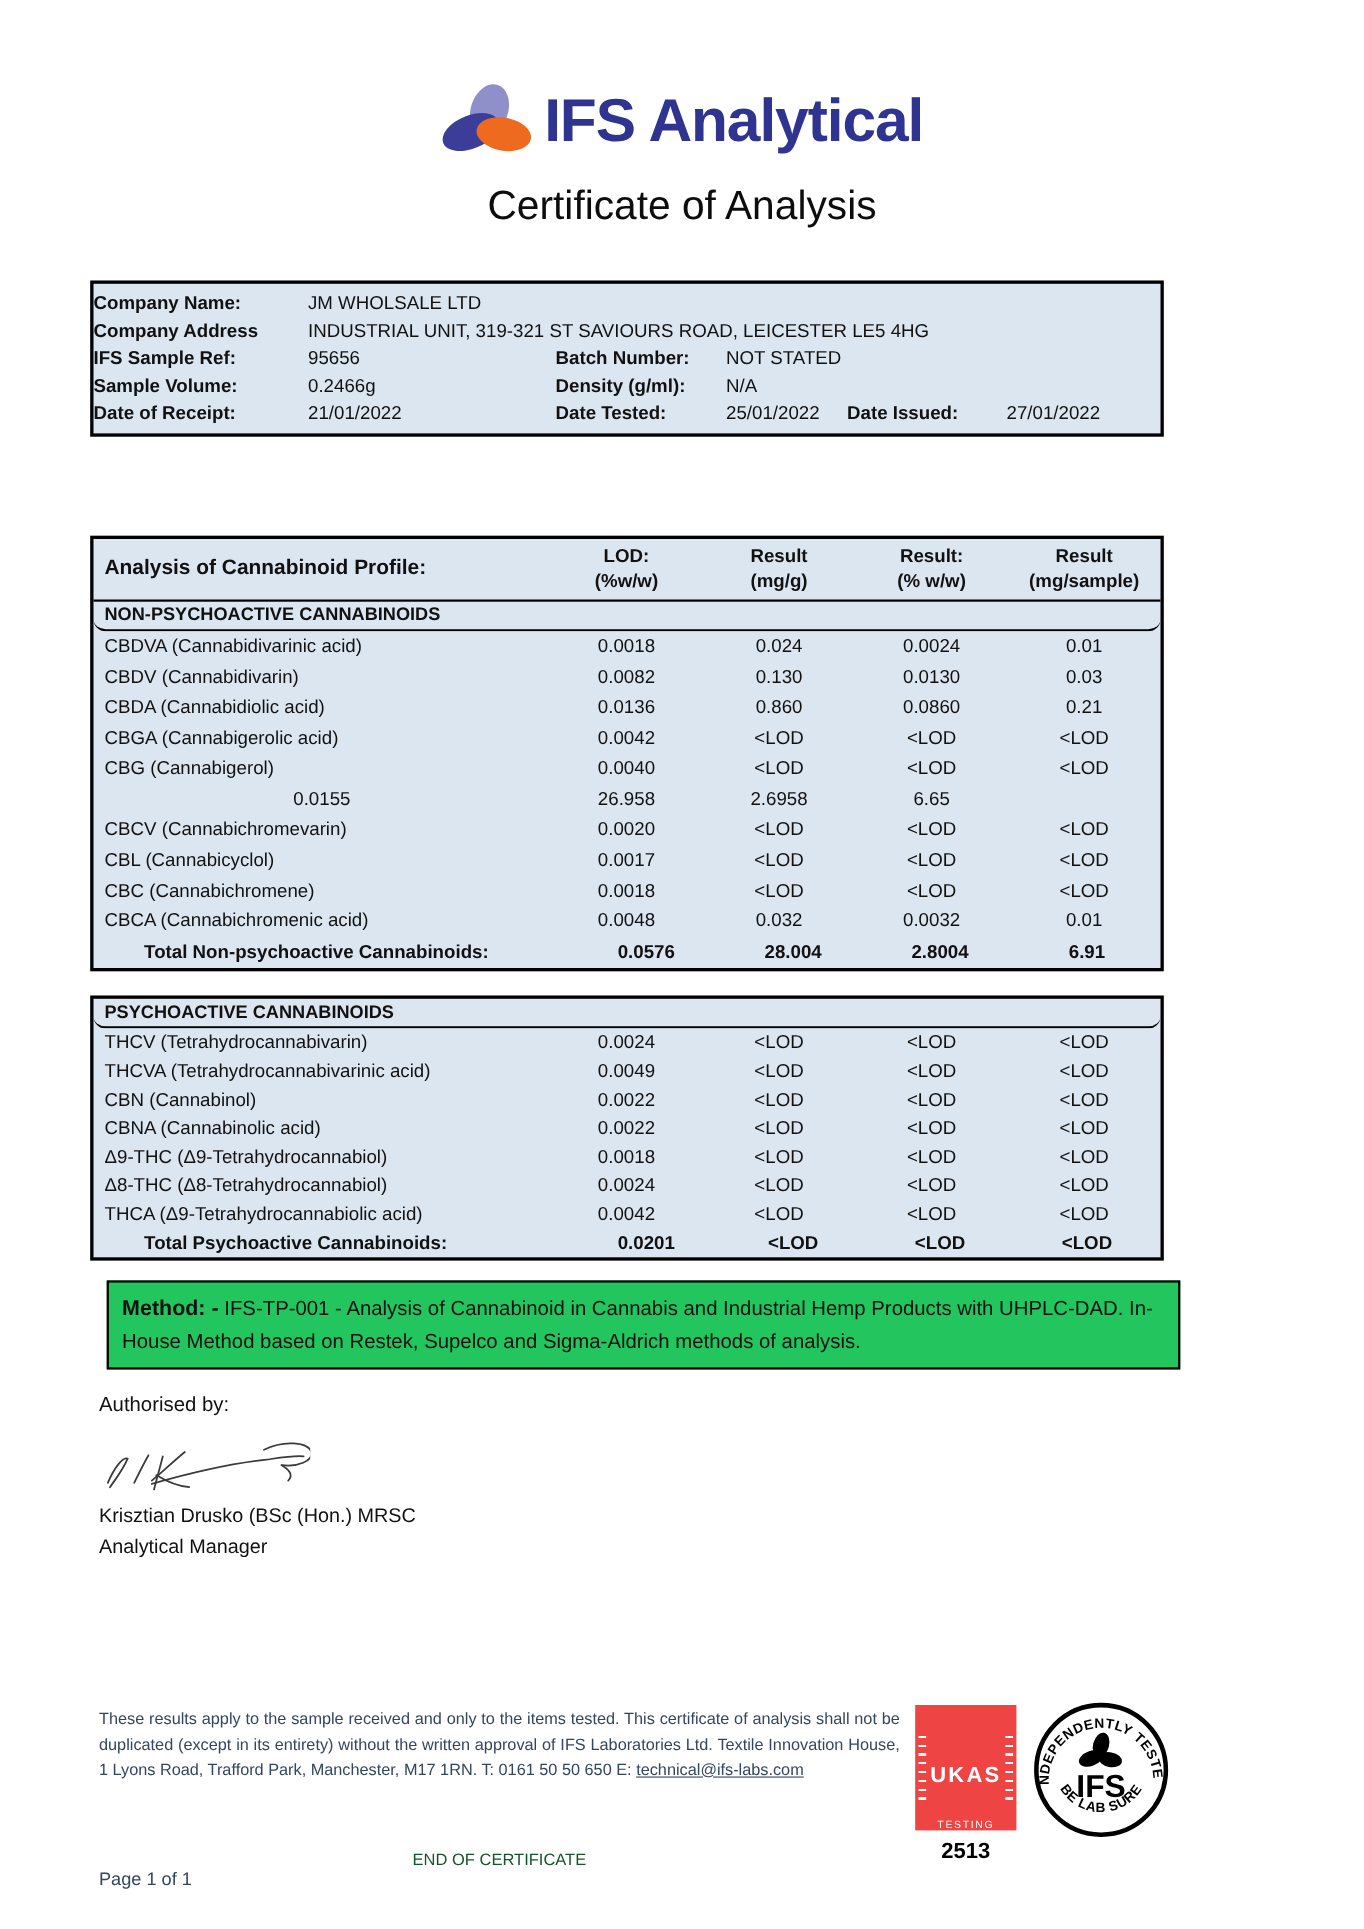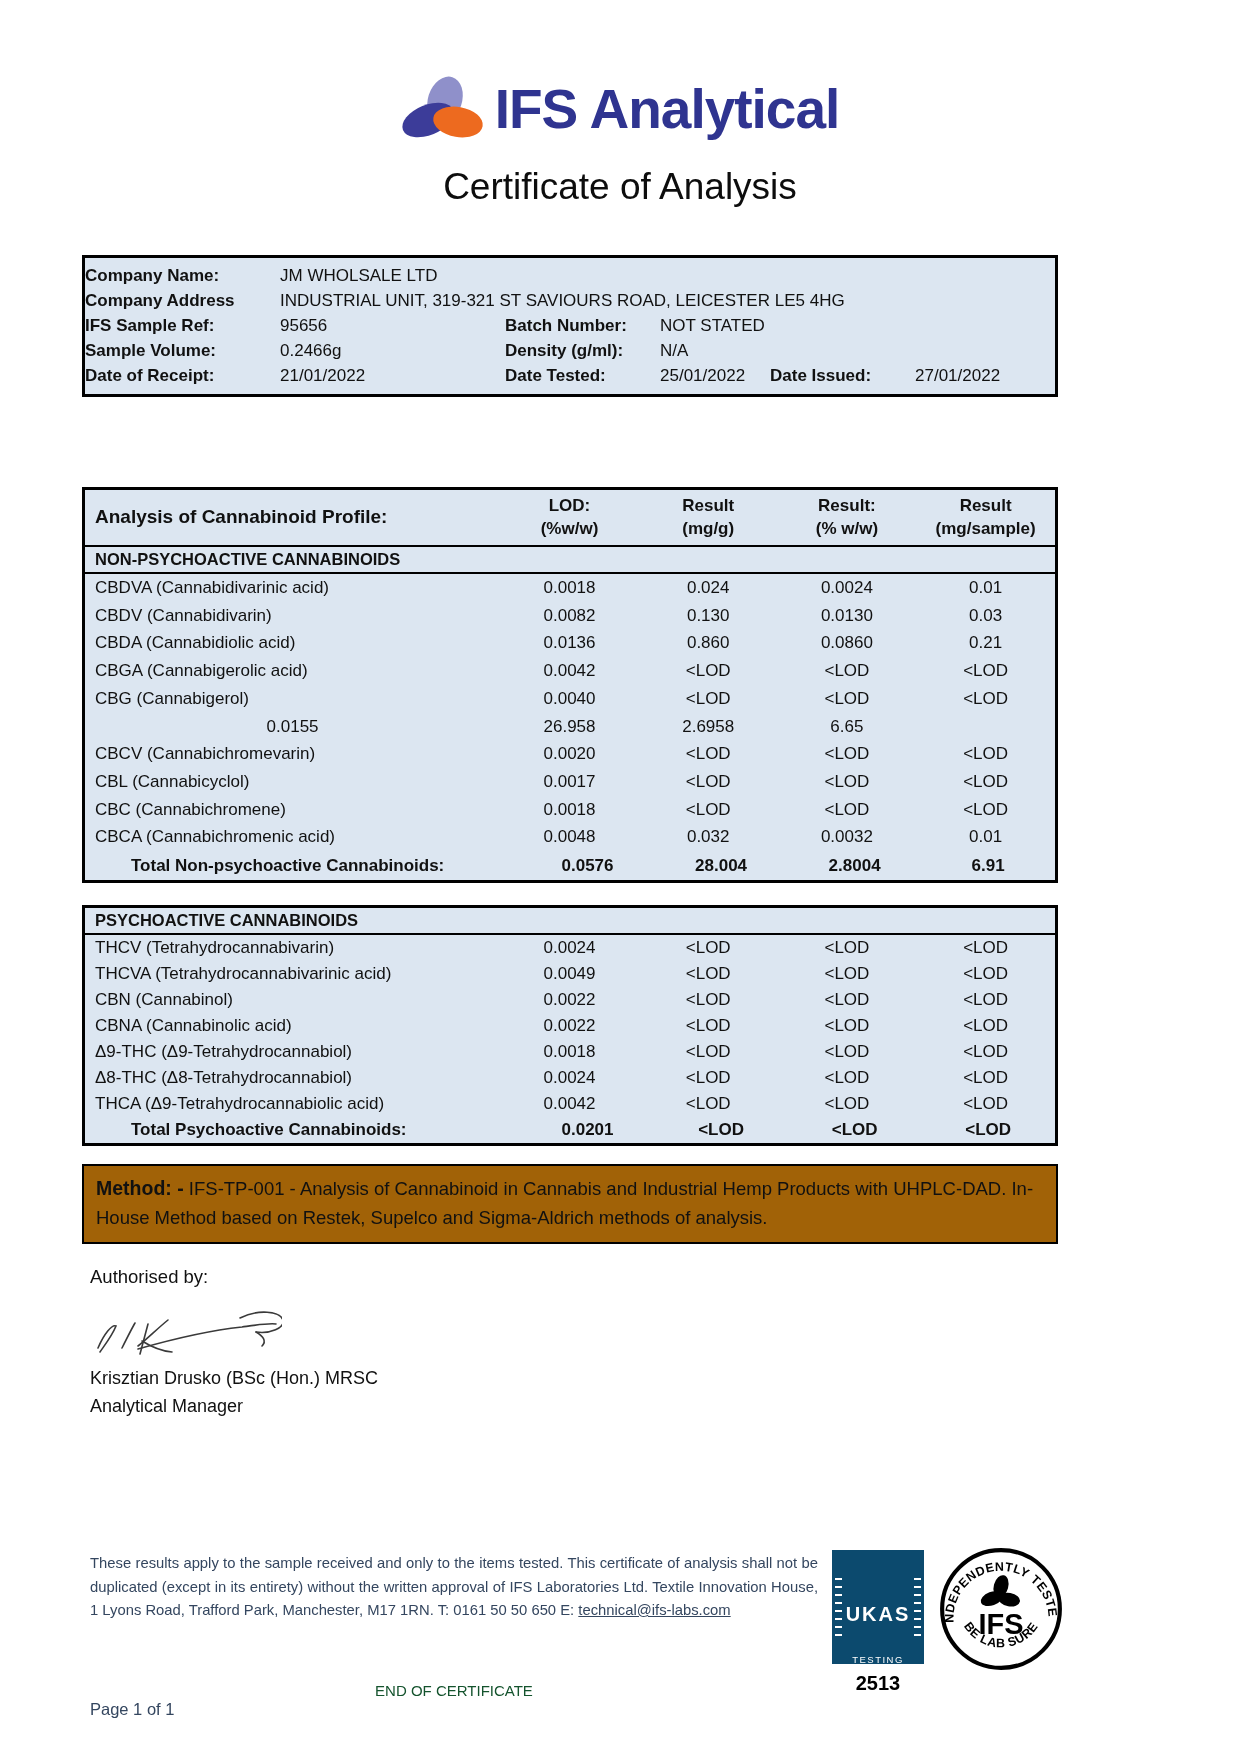--- a/index.html
+++ b/index.html
@@ -31,21 +31,21 @@
 
   
   .an-wrap { position:absolute; left:82px; width:976px; border:3px solid #000; }
   #table1 { top:487px; }
   #table2 { top:905px; }
   .an-header { display:grid; grid-template-columns:42.8% 14.3% 14.3% 14.3% 14.3%;
     border-bottom:2.5px solid #000; padding:4px 0 5px 0; }
   .an-title { padding-left:10px; align-self:center; font-size:19px; font-weight:bold; }
   .col-head { text-align:center; font-weight:bold; font-size:17px; line-height:23px; align-self:center; }
   .section-row { font-weight:bold; font-size:16.5px; padding:3px 0 3px 10px;
-    border-bottom:2.5px solid #000; }
+    border-bottom:2.5px solid #000;border-radius:11px; }
   .data-row { display:grid; grid-template-columns:42.8% 14.3% 14.3% 14.3% 14.3%;
     font-size:17px; line-height:27.7px; }
   .data-row .c0 { padding-left:10px; text-align:left; }
   .data-row div { text-align:center; }
   .total-row { font-weight:bold; line-height:29px;padding-left:36px; }
   #table2 .data-row { line-height:26px; }
 
   
   .method-box { position:absolute; left:82px; top:1164px; width:976px;
     border:2.5px solid #000; padding:8px 12px 10px 12px;
@@ -277,21 +277,21 @@
       <div class="data-row total-row">
         <div class="c0">Total Psychoactive Cannabinoids:</div>
         <div>0.0201</div>
         <div>&lt;LOD</div>
         <div>&lt;LOD</div>
         <div>&lt;LOD</div>
       </div>
     </div>
 </div>
 
-<div class="method-box" style="background: #a16207;">
+<div class="method-box" style="background: #22c55e; margin-left: 15px;">
   <span class="method-label">Method: -</span><span> IFS-TP-001 - Analysis of Cannabinoid in Cannabis and Industrial Hemp Products with UHPLC-DAD. In-House Method based on Restek, Supelco and Sigma-Aldrich methods of analysis.</span>
 </div>
 
 <div class="auth-label">Authorised by:</div>
 <svg class="signature" width="190" height="70" viewBox="0 0 190 70">
   <g fill="none" stroke="#3a3a3a" stroke-width="1.6" stroke-linecap="round">
     <path d="M6 52 C12 38 20 28 24 30 C20 40 12 50 8 56"></path>
     <path d="M30 52 C36 40 40 32 43 27"></path>
     <path d="M56 28 L48 58"></path>
     <path d="M76 24 C66 32 54 44 46 50"></path>
@@ -301,21 +301,21 @@
     <path d="M164 36 C171 40 175 45 170 50"></path>
   </g>
 </svg>
 <div class="sign-name">Krisztian Drusko (BSc (Hon.) MRSC</div>
 <div class="sign-role">Analytical Manager</div>
 
 <div class="disclaimer" style="color: rgb(52, 70, 95);">
   <span>These results apply to the sample received and only to the items tested. This certificate of analysis shall not be duplicated (except in its entirety) without the written approval of IFS Laboratories Ltd. Textile Innovation House, 1 Lyons Road, Trafford Park, Manchester, M17 1RN. T: 0161 50 50 650 E: </span><a href="#" class="email-link">technical@ifs-labs.com</a>
 </div>
 
-<div class="ukas-badge" id="ukasBadge" style="background: #0c4a6e; gap: 26px;">
+<div class="ukas-badge" id="ukasBadge" style="background: #ef4444; gap: 26px;">
   <div class="ukas-ticks lt"></div>
   <div class="ukas-ticks rt"></div>
   <svg width="26" height="17" viewBox="0 0 24 16">
     <path d="M2 14 L2 4 L7 9 L12 1 L17 9 L22 4 L22 14 Z" fill="#fff"></path>
     <rect x="2" y="15" width="20" height="1.5" fill="#fff"></rect>
   </svg>
   <svg width="36" height="36" viewBox="0 0 40 40">
     <circle cx="20" cy="20" r="14.5" fill="none" stroke="#fff" stroke-width="2"></circle>
     <g stroke="#fff" stroke-width="2" stroke-linecap="round" fill="none">
       <path d="M13.5 12.5 V27.5 M13.5 20 L20 13.5 M13.5 20 L20 26.5"></path>

